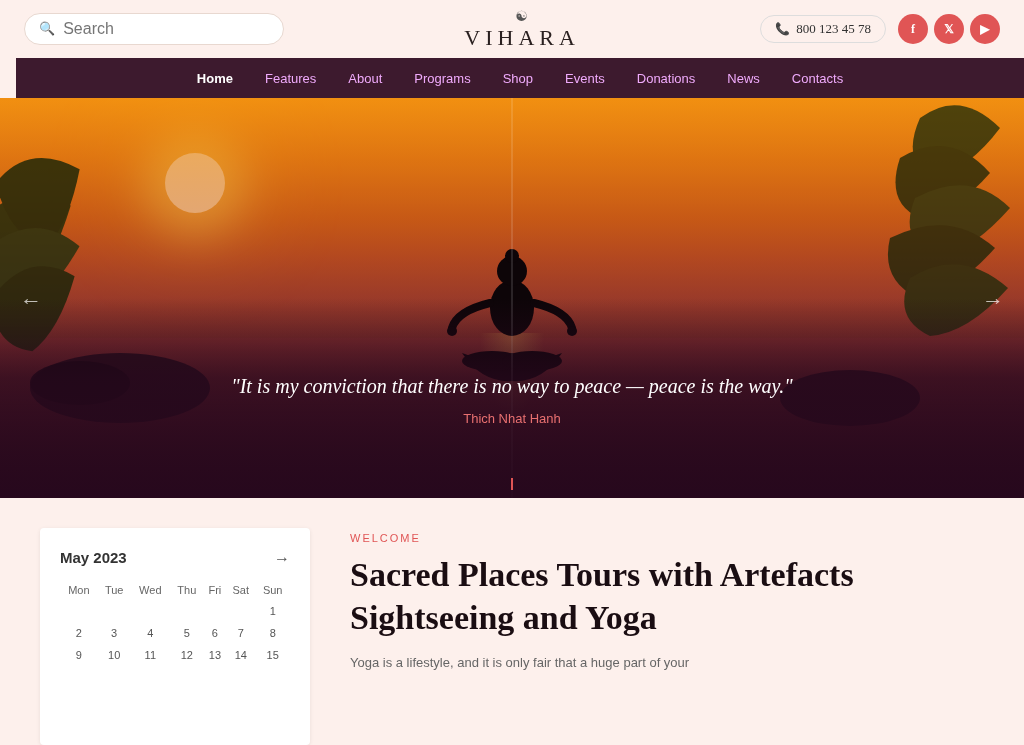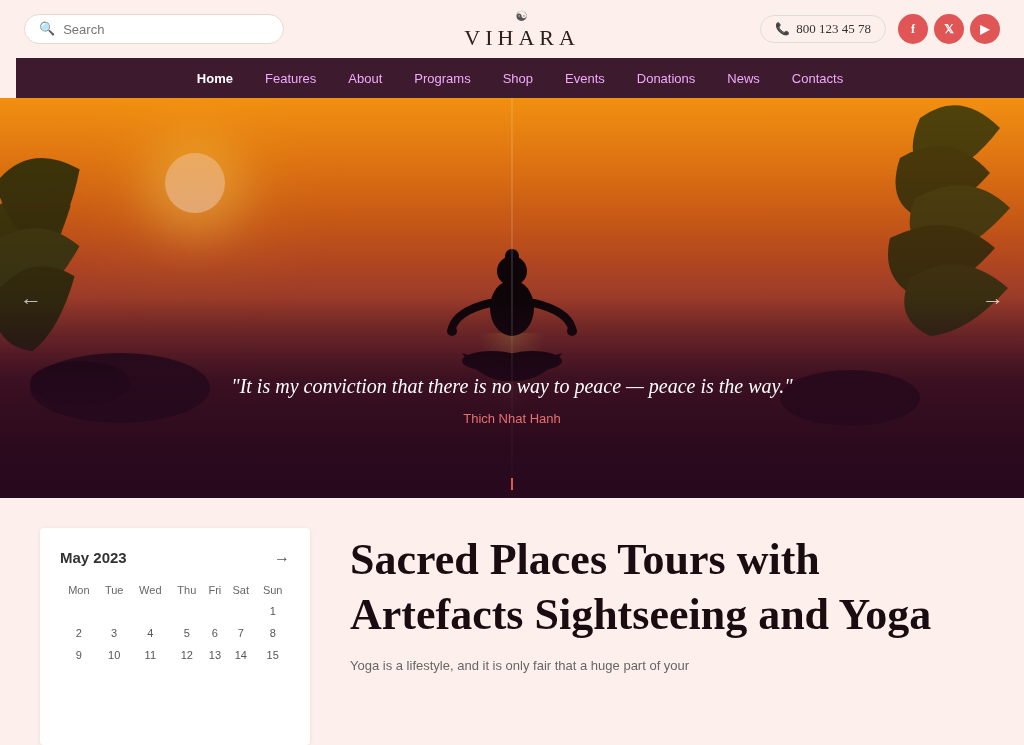--- a/index.html
+++ b/index.html
@@ -24,21 +24,21 @@
       border: 1px solid #e8d8d0;
     }
     .search-icon-wrap {
       color: #c44;
       margin-right: 8px;
       font-size: 13px;
     }
     .search-input {
       border: none;
       outline: none;
-      font-size: 13px;
+      font-size: 16px;
       color: #999;
       background: transparent;
       width: 100%;
     }
     .logo {
       text-align: center;
       font-size: 22px;
       letter-spacing: 3px;
       font-family: 'Georgia', serif;
       color: #2a2020;
@@ -247,21 +247,21 @@
     }
     .welcome-label {
       font-size: 11px;
       letter-spacing: 2px;
       color: #e05555;
       text-transform: uppercase;
       font-family: Arial, sans-serif;
       margin-bottom: 10px;
     }
     .welcome-title {
-      font-size: 44px;
+      font-size: 34px;
       color: #1a0d12;
       font-family: 'Georgia', serif;
       line-height: 1.25;
       margin-bottom: 14px;
     }
     .welcome-desc {
       font-size: 13px;
       color: #666;
       font-family: Arial, sans-serif;
       line-height: 1.6;
@@ -437,16 +437,17 @@
             <td>12</td>
             <td>13</td>
             <td>14</td>
             <td>15</td>
           </tr>
         </tbody>
     </table>
   </div>
 
   <div class="welcome-section">
+    <p class="welcome-label">WELCOME</p>
     <h2 class="welcome-title">Sacred Places Tours with Artefacts Sightseeing and Yoga</h2>
     <p class="welcome-desc">Yoga is a lifestyle, and it is only fair that a huge part of your</p>
   </div>
 </section>
 
 </body></html>

